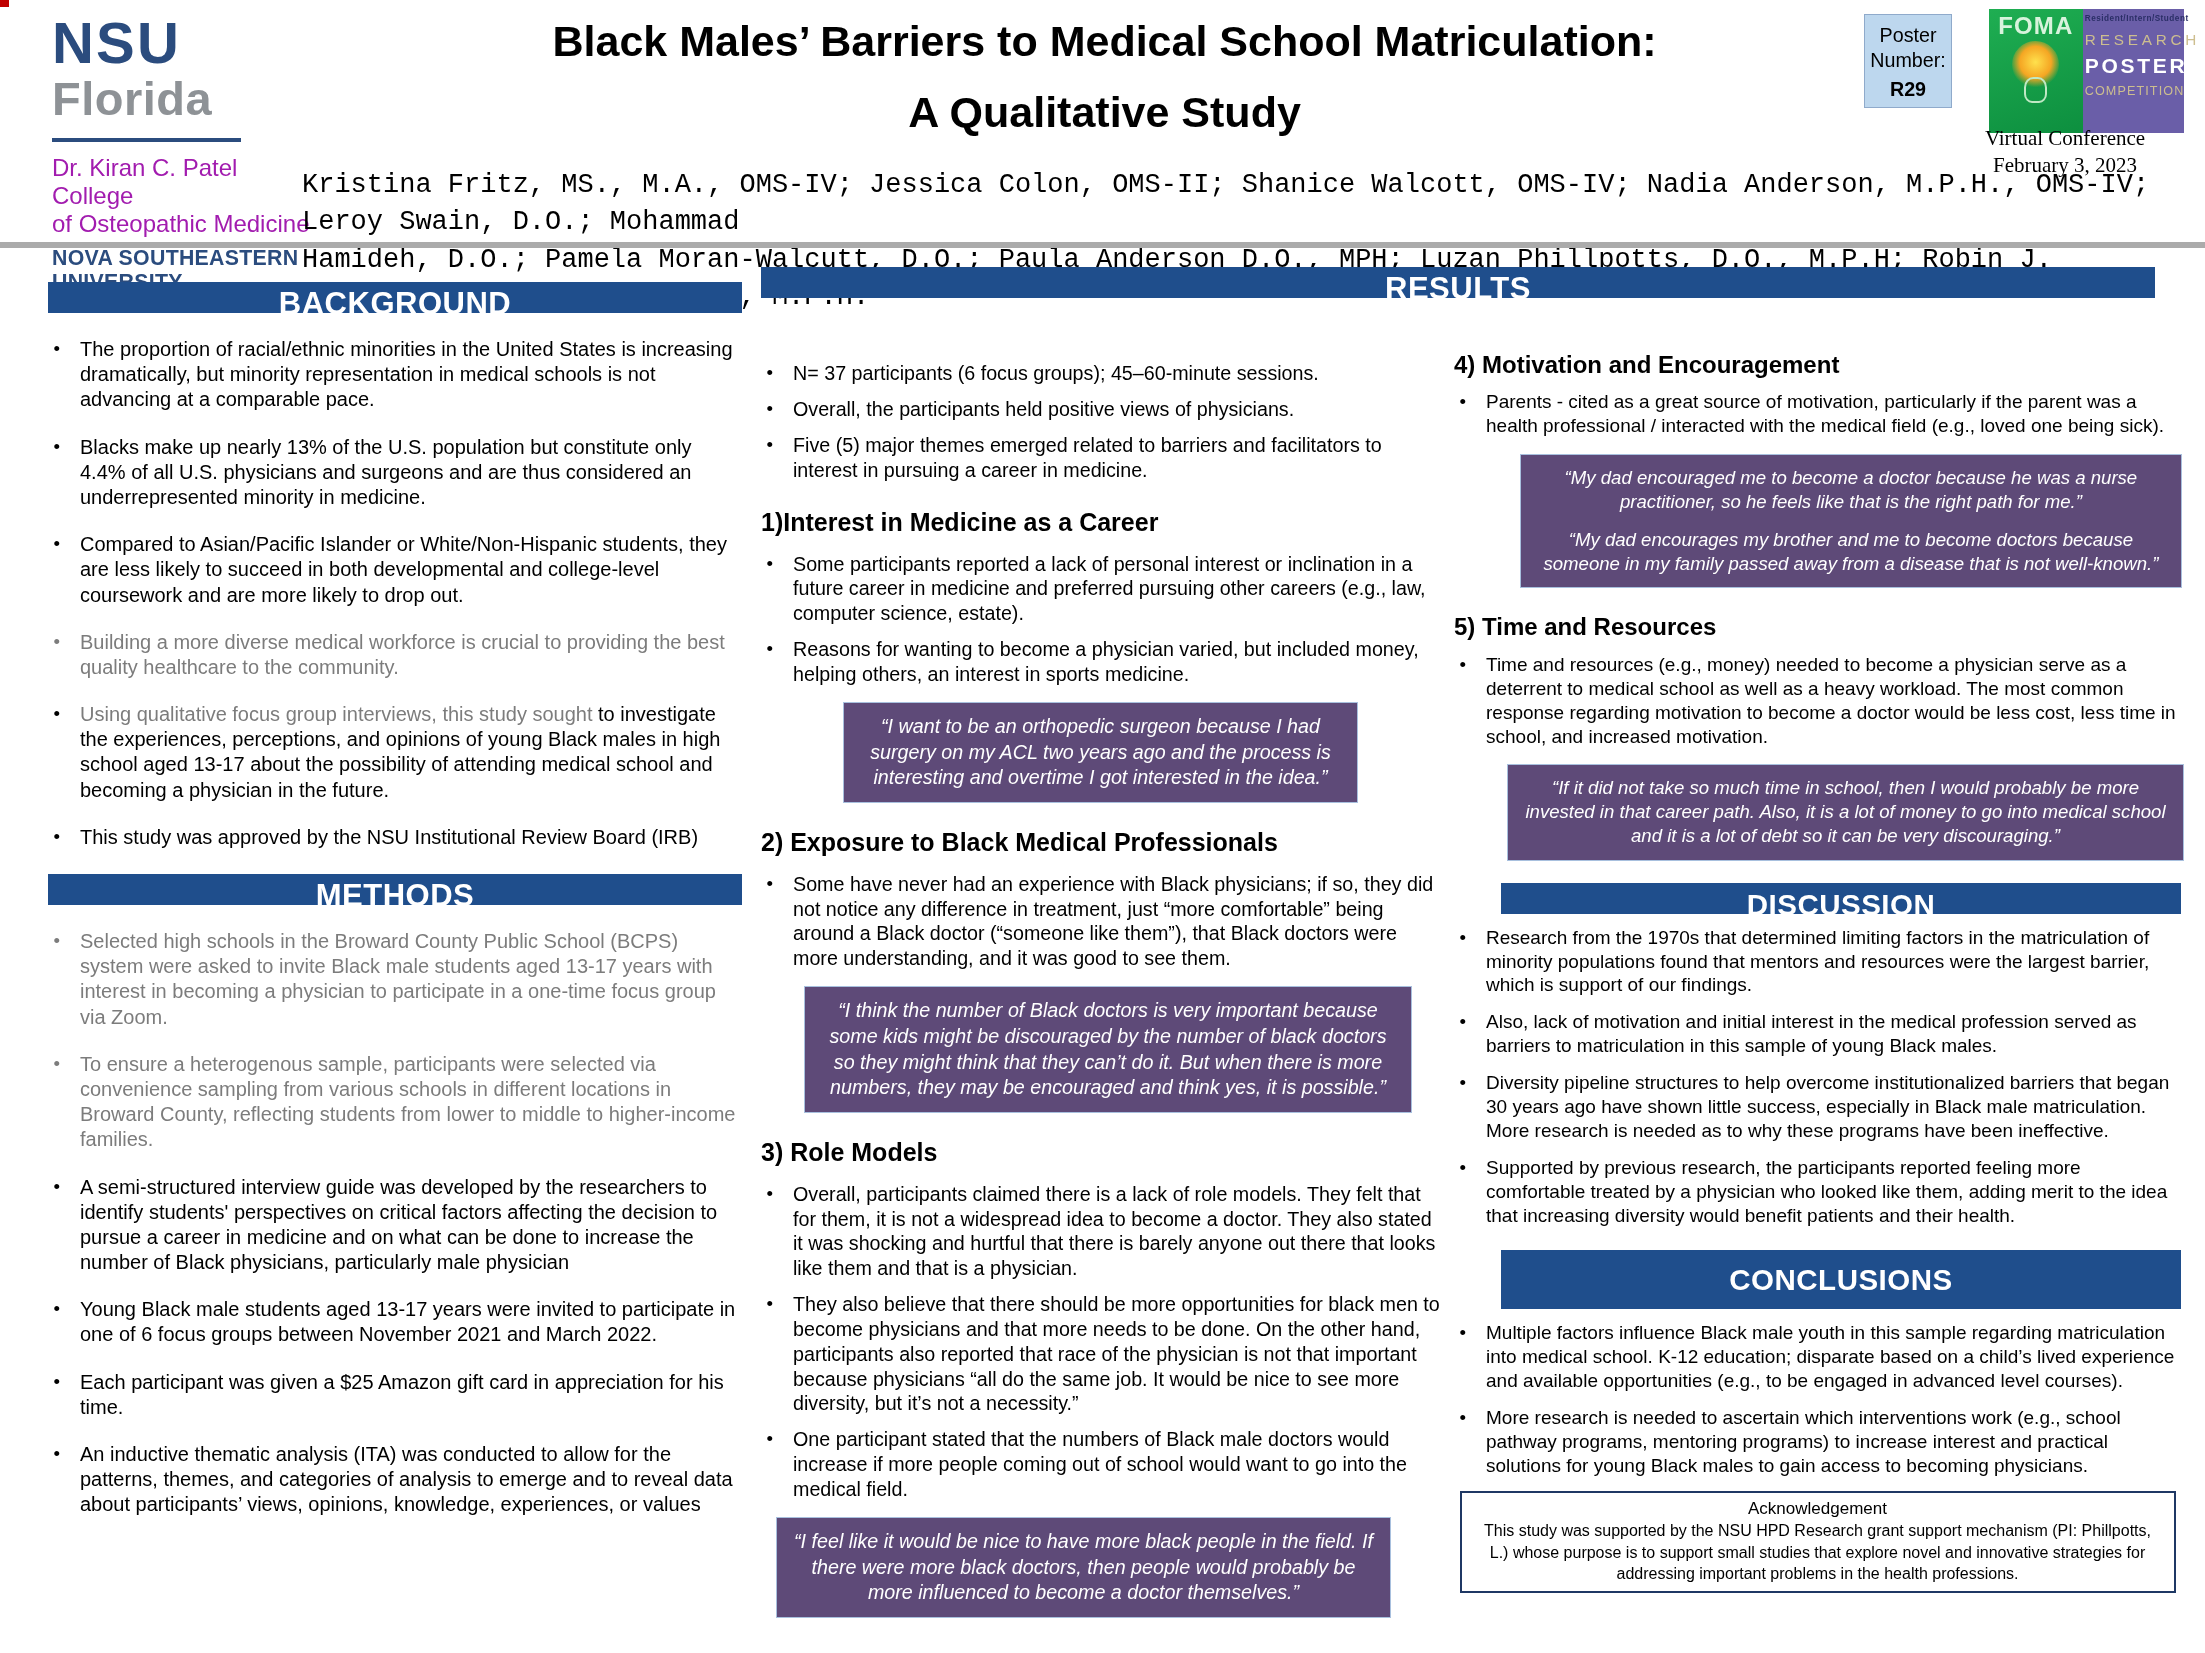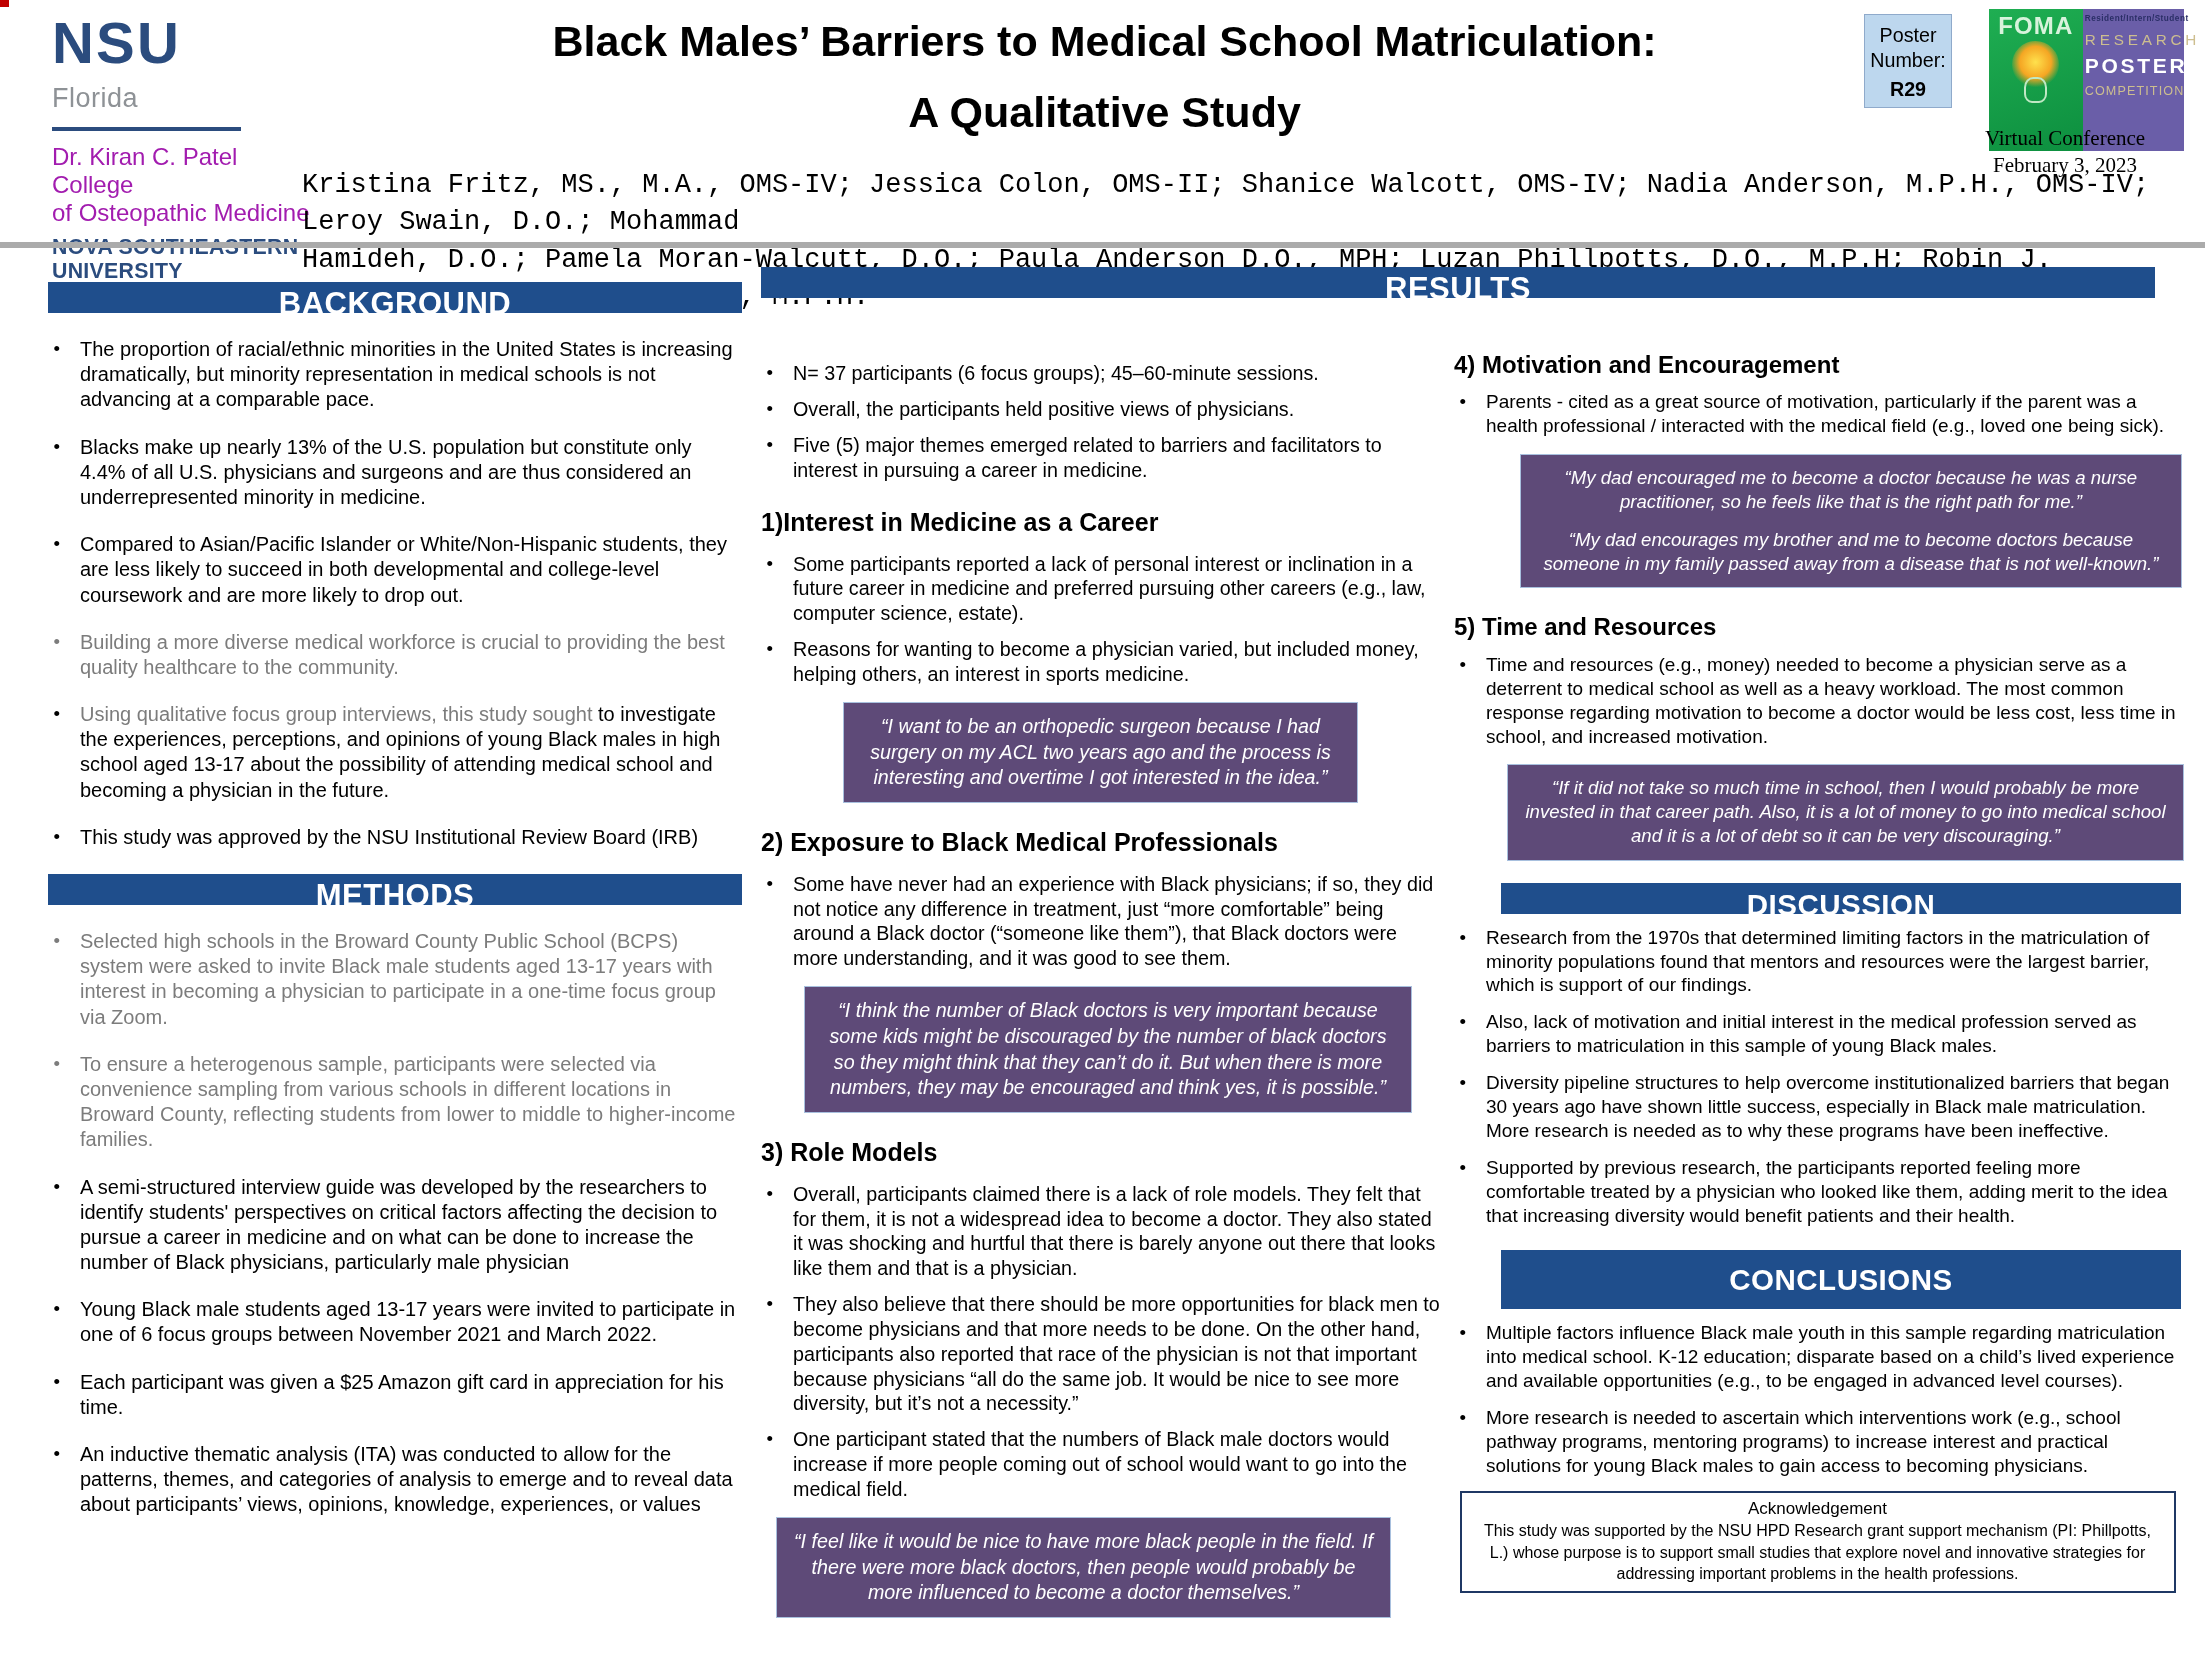--- a/index.html
+++ b/index.html
@@ -5,34 +5,34 @@
   * { margin:0; padding:0; box-sizing:border-box; }
   html,body { background:#fff; }
   .poster {
     position:relative; width:2205px; height:1654px; background:#ffffff;
     font-family:"Liberation Sans", sans-serif; color:#000; overflow:hidden;
   }
   
   .red-mark { position:absolute; left:0; top:0; width:8.8px; height:6.6px; background:#c00000; }
   .nsu { position:absolute; left:52px; top:15.3px; width:263px; }
   .nsu-acronym { font-size:58px; font-weight:800; letter-spacing:2.2px; color:#2b4c7e; line-height:0.95; }
-  .nsu-florida { font-size:27px; font-weight:400; color:#8e9296; line-height:1.05; margin-top:14px; letter-spacing:0.5px; }
+  .nsu-florida { font-size:47px; font-weight:700; color:#8e9296; line-height:1.05; margin-top:4px; letter-spacing:0.5px; }
   .nsu-rule { width:189px; height:3.8px; background:#2b4c7e; margin:14.2px 0 12px 0; }
   .nsu-college { font-size:24px; color:#a21caf; line-height:1.18; }
   .nsu-univ { font-size:21.3px; font-weight:700; color:#2b4c7e; line-height:1.12; margin-top:8.8px; letter-spacing:0.3px; }
   .title { position:absolute; left:459px; top:18.6px; width:1291px; text-align:center; font-weight:700; }
   .title .t1 { font-size:43px; line-height:1.05; }
   .title .t2 { font-size:43px; line-height:1.05; margin-top:26px; }
   .poster-box {
     position:absolute; left:1864px; top:14.2px; width:88px; height:94px;
     background:#bdd7ee; border:1.1px solid #8faacb; text-align:center;
     font-size:19.7px; line-height:1.3; padding-top:7.7px;
   }
   .poster-box .pnum { font-weight:700; margin-top:3.3px; }
-  .foma { position:absolute; left:1989px; top:8.8px; width:195px; height:142px; display:flex; }
+  .foma { position:absolute; left:1989px; top:8.8px; width:195px; height:124px; display:flex; }
   .foma-left { width:48%; background:linear-gradient(160deg,#1fae52 0%,#0d8f3f 100%); text-align:center; padding-top:3.3px; }
   .foma-word { font-size:24px; font-weight:700; color:#d8f3dc; letter-spacing:1.1px; }
   .bulb { position:relative; width:60px; height:71px; margin:1.1px auto 0; }
   .bulb-glow { position:absolute; left:6.6px; top:0; width:47px; height:47px; border-radius:50%;
     background:radial-gradient(circle at 50% 45%, #ffe14d 0%, #f5a623 45%, rgba(20,150,70,0) 72%); }
   .bulb-inner { position:absolute; left:18.6px; top:36px; width:23px; height:26px;
     border:2.7px solid #bfe8c4; border-radius:40% 40% 35% 35%; }
   .foma-right { width:52%; background:#6a5ea8; text-align:center; padding:5.5px 2.2px 0 2.2px; }
   .foma-tag { font-size:8.2px; font-weight:700; color:#2a2e66; letter-spacing:0.5px; }
   .foma-l1 { font-size:15.3px; color:#cdbe8f; letter-spacing:3.8px; margin-top:7.7px; }

